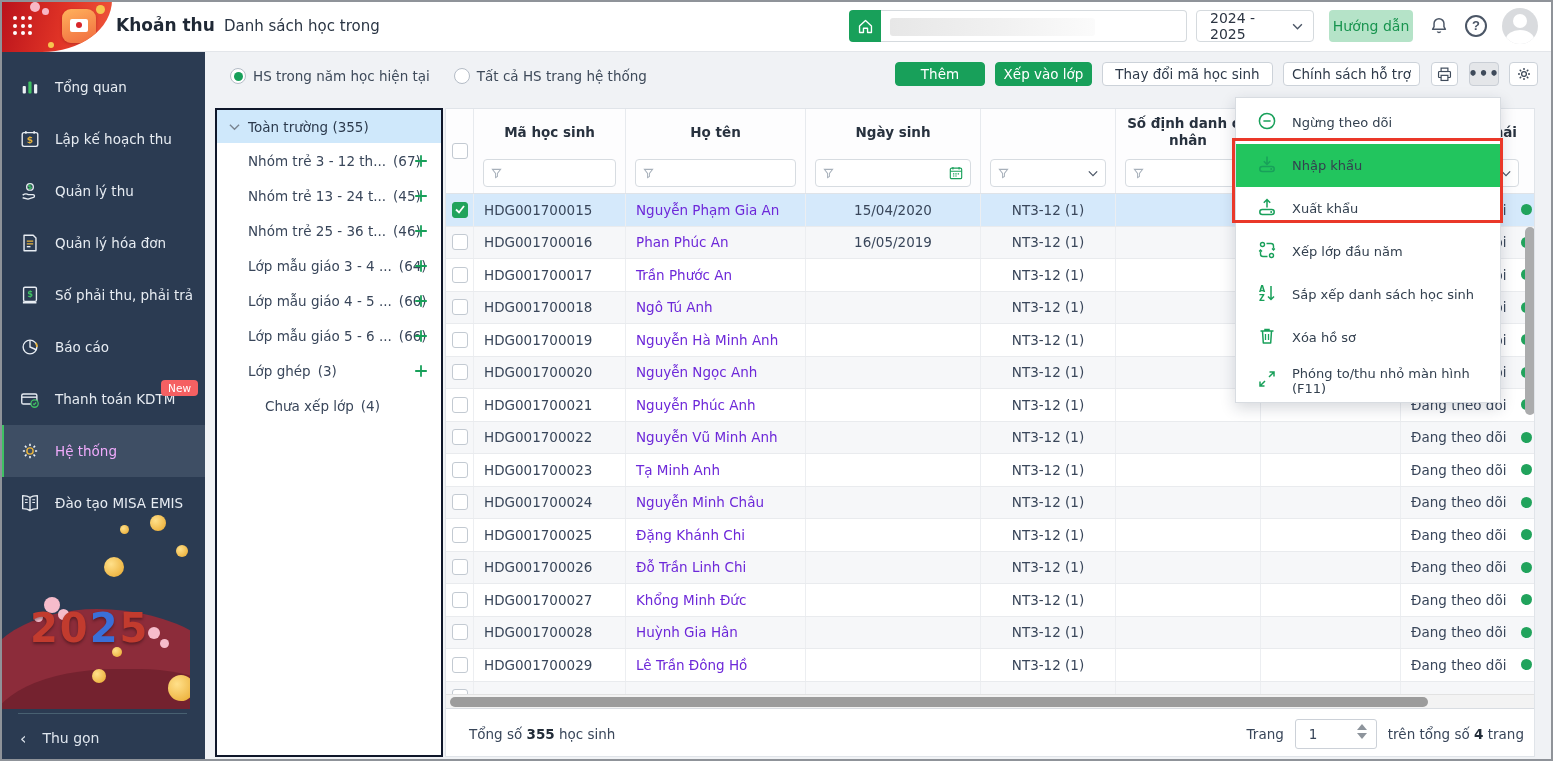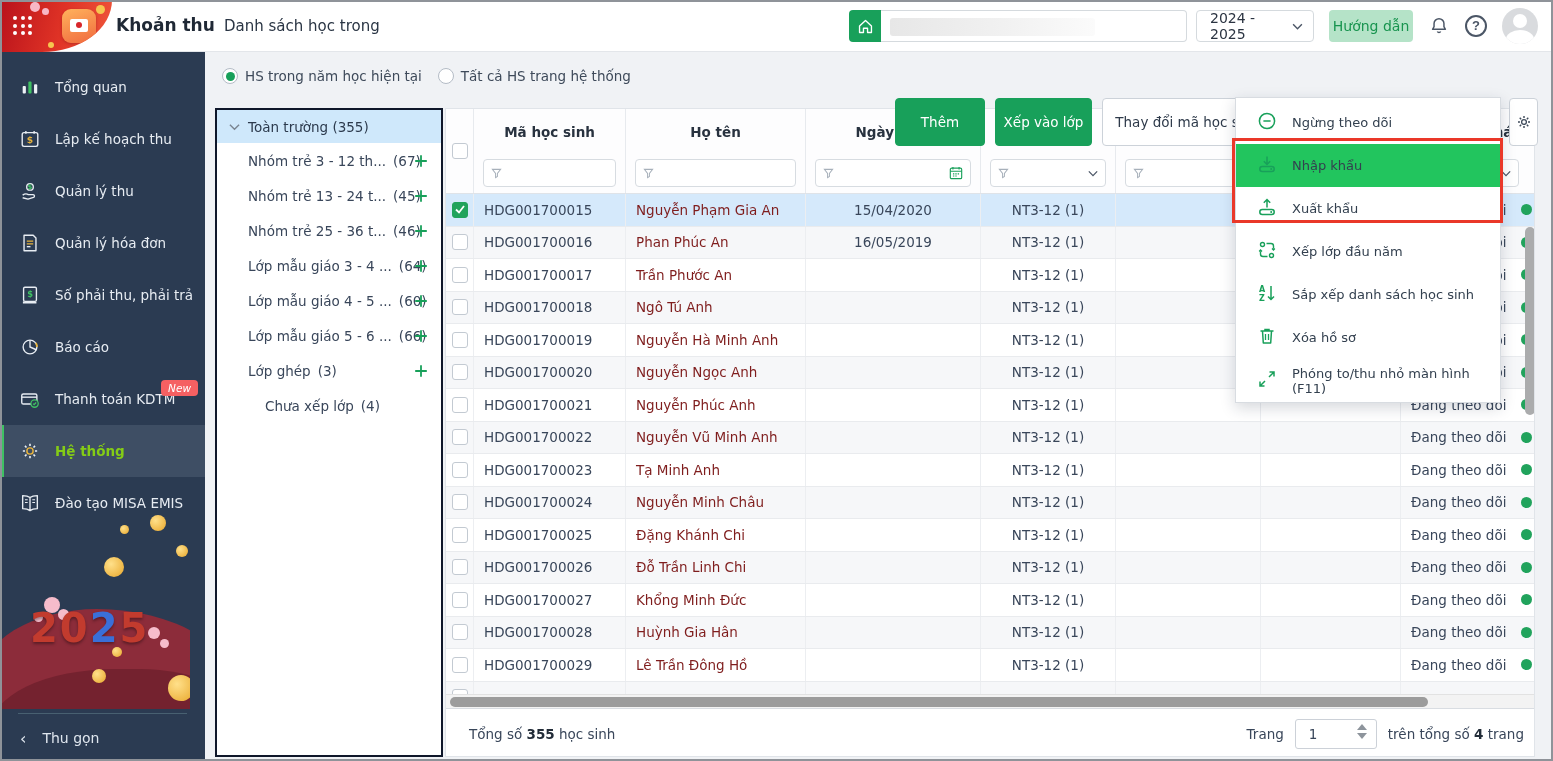--- a/index.html
+++ b/index.html
@@ -33,43 +33,43 @@
   .avatar .a-body { position:absolute; left:4px; top:22px; width:28px; height:18px; border-radius:50%; background:#fff; }
 
   
   .sb { position:absolute; left:0; top:52px; width:205px; height:709px; background:#2b3b52; z-index:4; overflow:hidden; }
   .sb-nav { position:absolute; left:0; top:9px; width:100%; }
   .sb-item { position:relative; height:52px; display:flex; align-items:center; cursor:pointer; }
   .sb-item .s-ic { width:26px; margin-left:17px; display:flex; justify-content:center; }
   .sb-item .s-lb { margin-left:12px; font-size:13.5px; color:#e7ecf2; }
   .sb-item.active { background:#3e4e64; }
   .sb-item.active::before { content:""; position:absolute; left:0; top:0; width:4px; height:100%; background:#3fc163; }
-  .sb-item.active .s-lb { color:#84cc16; font-weight:bold; }
-  .badge-new { position:absolute; right:7px; top:7px; background:#f56062; color:#fff; font-size:10.5px; padding:2px 7px; border-radius:4px;font-style:italic; }
+  .sb-item.active .s-lb { color:#f0abfc; font-weight:normal; }
+  .badge-new { position:absolute; right:7px; top:7px; background:#f56062; color:#fff; font-size:10.5px; padding:2px 7px; border-radius:4px; }
   .tet { position:absolute; left:0; bottom:52px; width:190px; height:200px; overflow:hidden; }
   .tet .hill1 { position:absolute; left:-20px; bottom:-60px; width:260px; height:160px; background:#8c2c3a; border-radius:45% 55% 0 0; }
   .tet .hill2 { position:absolute; left:-10px; bottom:-80px; width:250px; height:120px; background:#74222f; border-radius:50% 40% 0 0; }
   .tet .coin { position:absolute; border-radius:50%; background:radial-gradient(circle at 35% 35%,#ffe08a,#e8a62a); }
   .tet .bloom { position:absolute; border-radius:50%; background:#f6bccb; }
   .tet .y2025 { position:absolute; left:30px; bottom:58px; font-size:40px; font-weight:bold; color:#c23b2e; letter-spacing:2px; text-shadow:0 2px 3px rgba(0,0,0,.35); }
   .tet .y2025 .bl { color:#3a6fd8; }
   .sb-div { position:absolute; left:18px; right:18px; bottom:47px; height:1px; background:#55707f; opacity:.7; }
   .collapse { position:absolute; left:0; bottom:6px; width:100%; height:34px; display:flex; align-items:center; cursor:pointer; color:#dfe6ee; }
   .collapse .chv { margin-left:20px; font-size:16px; }
   .collapse .cl { margin-left:16px; font-size:14px; }
 
   
-  .radio-row { position:absolute; left:222px; top:66px; height:20px; display:flex; align-items:center; gap:16px; z-index:3; }
+  .radio-row { position:absolute; left:230px; top:66px; height:20px; display:flex; align-items:center; gap:24px; z-index:3; }
   .radio { display:flex; align-items:center; gap:7px; cursor:pointer; }
   .r-circ { width:16px; height:16px; border-radius:50%; border:1px solid #b4bcc6; background:#fff; position:relative; }
   .radio.checked .r-circ::after { content:""; position:absolute; left:2.5px; top:2.5px; width:9px; height:9px; border-radius:50%; background:#18a05a; }
   .r-lb { font-size:13.5px; color:#3e4a5a; }
 
   
-  .tb-btn { position:absolute; top:62px; height:48px; border-radius:4px; font-family:inherit; font-size:13.5px; cursor:pointer; z-index:3;margin-top:36px; }
+  .tb-btn { position:absolute; top:62px; height:24px; border-radius:4px; font-family:inherit; font-size:13.5px; cursor:pointer; z-index:3; }
   .tb-green { background:#18a05a; border:1px solid #18a05a; color:#fff; }
   .tb-white { background:#fff; border:1px solid #ccd2d9; color:#2e3a4a; }
   .tb-icon { display:flex; align-items:center; justify-content:center; }
   .tb-more { background:#e4e6e9; border:1px solid #c9ced5; letter-spacing:1px; color:#3e4a5a; font-weight:bold; }
 
   
   .tree { position:absolute; left:215px; top:108px; width:228px; height:649px; background:#fff; border:2px solid #0f172a; z-index:2; }
   .tree-root { height:33px; background:#cfe8fb; display:flex; align-items:center; padding-left:12px; cursor:pointer; }
   .tree-root .rt { font-size:13.5px; color:#2c3a4d; margin-left:8px; }
   .tree-item { position:relative; height:35px; display:flex; align-items:center; cursor:pointer; }
@@ -89,21 +89,21 @@
   .w-class{width:135px} .w-id{width:145px} .w-extra{width:140px} .w-status{width:165px}
   .hd-cb { display:flex; align-items:center; justify-content:center; }
   .cbx { width:16px; height:16px; border:1.5px solid #c3cad2; border-radius:3px; background:#fff; cursor:pointer; display:flex; align-items:center; justify-content:center; }
   .cbx.on { background:#21a35c; border-color:#21a35c; }
   .tbody { position:absolute; left:0; top:85px; width:1120px; height:500px; overflow:hidden; }
   .trow { display:flex; height:32.5px; border-bottom:1px solid #e9ebee; background:#fff; }
   .trow.alt { background:#f6f7f9; }
   .trow.sel { background:#d5e9fb; }
   .cell { flex:none; border-right:1px solid #eceef1; display:flex; align-items:center; padding:0 10px; font-size:13.5px; color:#39465a; overflow:hidden; white-space:nowrap; position:relative; }
   .ccenter { justify-content:center; padding:0 4px; }
-  .lnk { color:#7f1d1d; cursor:pointer; }
+  .lnk { color:#6d28d9; cursor:pointer; }
   .st-text { padding-left:0px; }
   .st-dot { position:absolute; left:120px; top:10px; width:11px; height:11px; border-radius:50%; background:#21a35c; }
   .hscroll { position:absolute; left:0; top:585px; width:100%; height:14px; background:#f3f3f3; border-top:1px solid #e2e2e2; }
   .hthumb { position:absolute; left:4px; top:2px; width:978px; height:10px; background:#9c9c9c; border-radius:5px; cursor:pointer; }
   .vthumb { position:absolute; left:1079px; top:118px; width:10px; height:188px; background:#abacad; border-radius:5px; z-index:6; cursor:pointer; }
   .tfoot { position:absolute; left:0; top:599px; width:100%; height:50px; background:#fff; border-top:1px solid #d9dde2; display:flex; align-items:center; }
   .tot { margin-left:23px; font-size:13.5px; color:#39465a; }
   .pager { margin-left:auto; margin-right:10px; display:flex; align-items:center; gap:11px; font-size:13.5px; color:#39465a; }
   .pg-input { position:relative; width:82px; height:30px; border:1px solid #ccd1d8; border-radius:3px; background:#fff; }
   .pg-input .pv { position:absolute; left:13px; top:6px; font-size:13.5px; }

